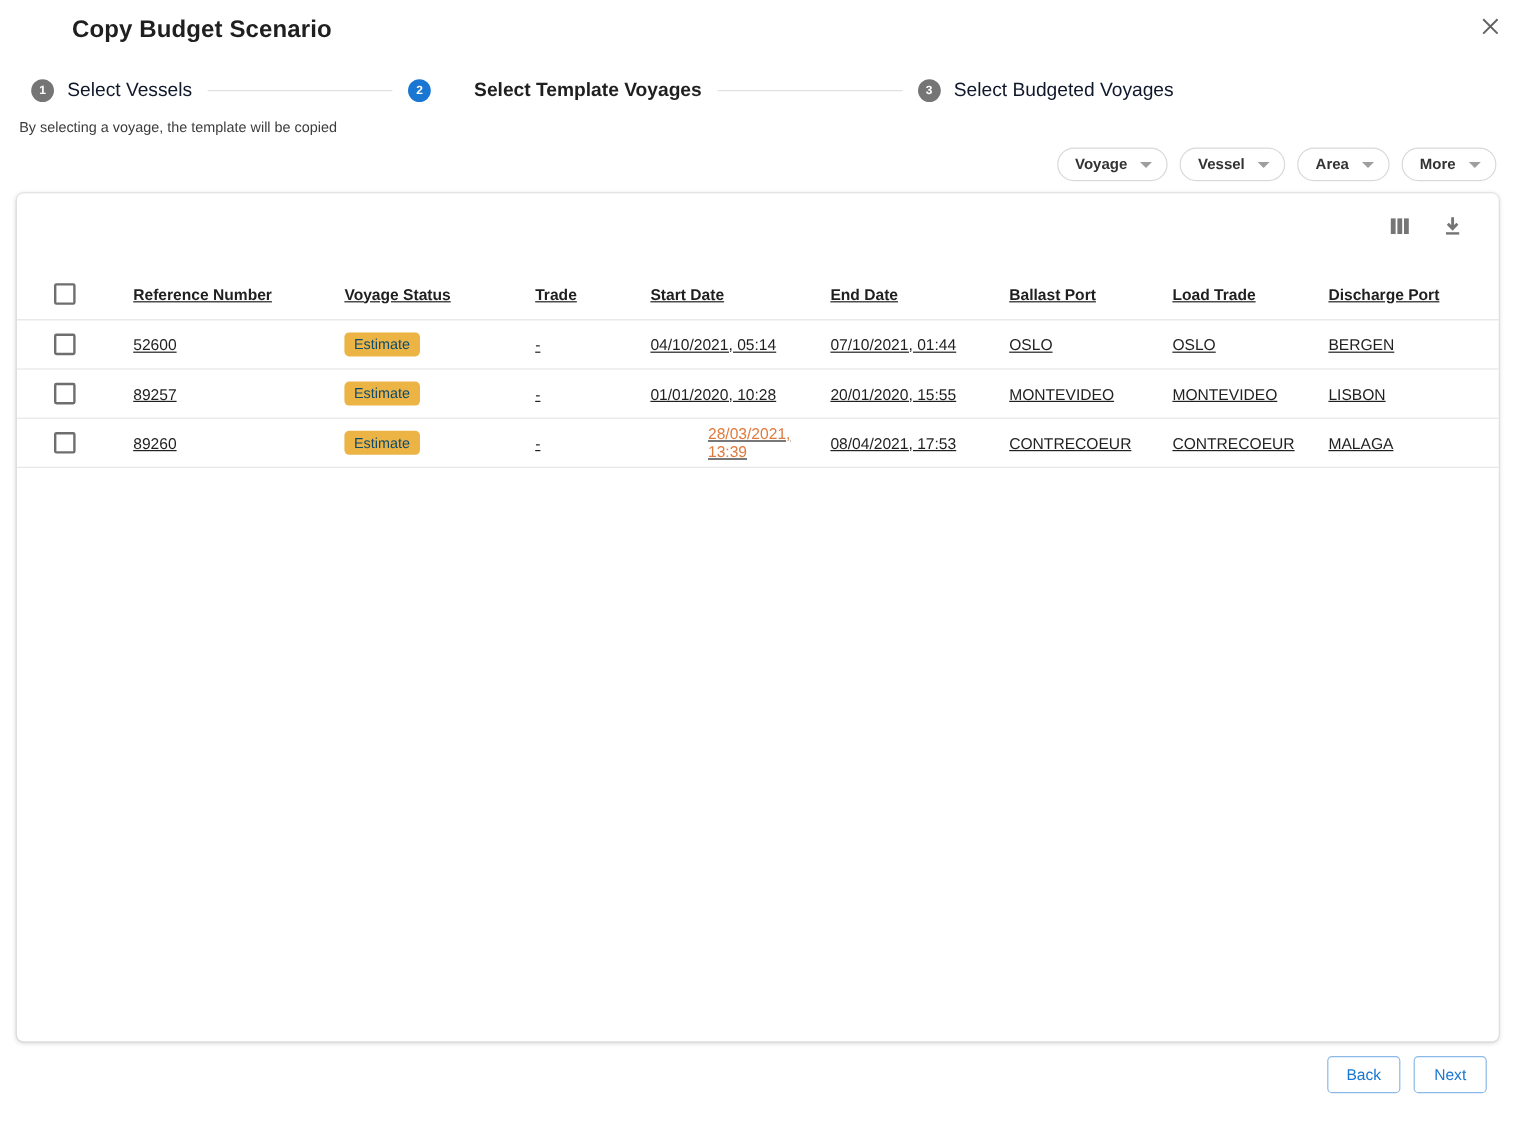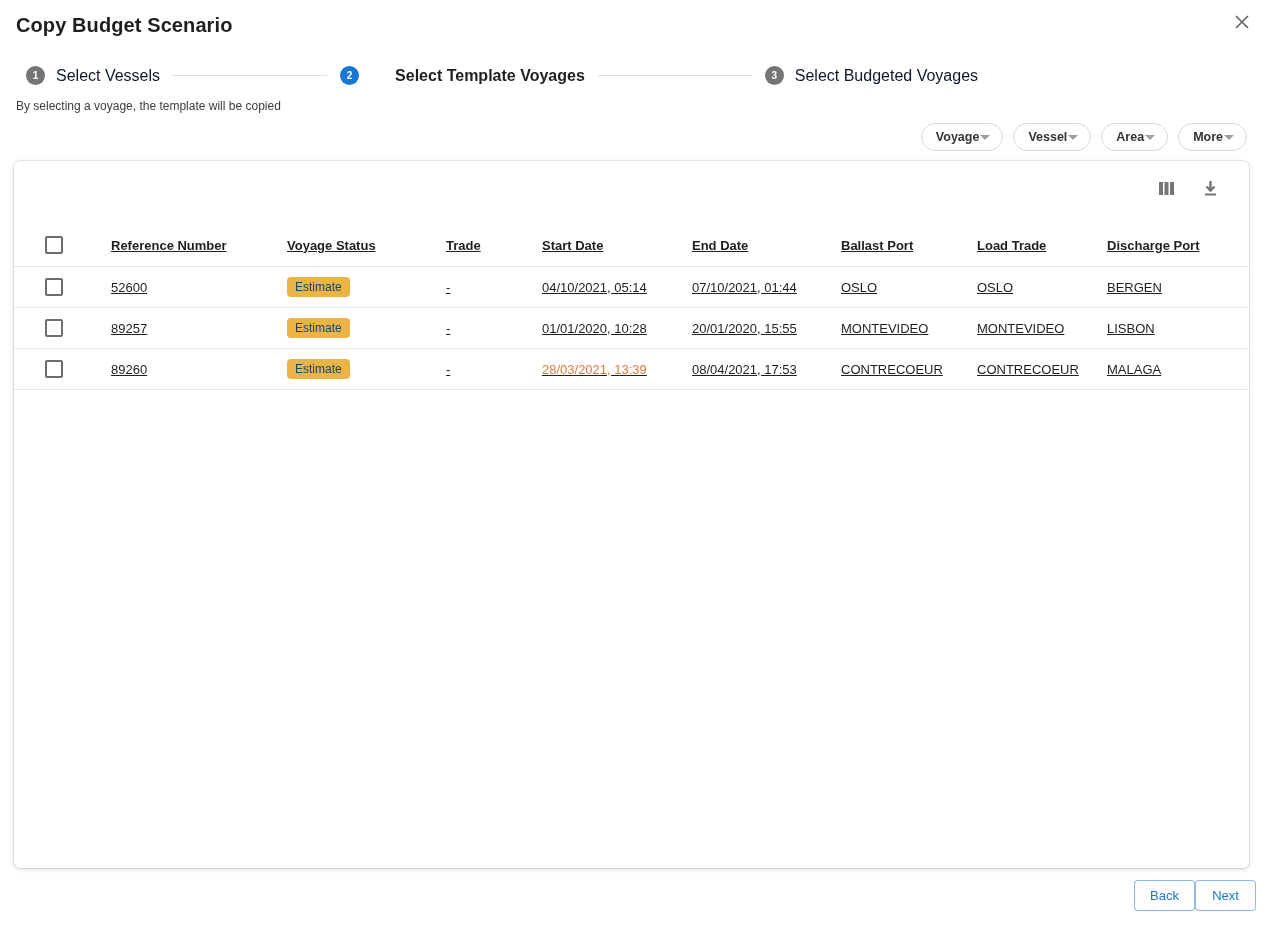--- a/index.html
+++ b/index.html
@@ -1,20 +1,20 @@
 <!DOCTYPE html>
 <html style="--accent: #1976d2; --badge-bg: #ecb445; --highlight: #e17a3d;"><head>
 <meta charset="utf-8">
 <style>
   * { margin: 0; padding: 0; box-sizing: border-box; }
   html, body { width: 1263px; height: 941px; background: #fff; overflow: hidden; }
   body { font-family: "Liberation Sans", "DejaVu Sans", sans-serif; color: #212121; }
 
   
-  .dialog-header { position: relative; padding: 14px 20px 0 16px; }
+  .dialog-header { position: relative; padding: 14px 20px 0 16px; margin-left: 44px; }
   .dialog-title { font-size: 20px; font-weight: 700; color: #1f1f1f; letter-spacing: .1px; }
   .dialog-subtitle { margin-top: 6px; font-size: 13px; color: #3c3c3c; }
   .close-btn {
     position: absolute; top: 12px; right: 10px; width: 22px; height: 22px;
     background: none; border: none; cursor: pointer; color: #616161;
     font-size: 19px; line-height: 20px;
   }
 
   
   .stepper { display: flex; align-items: center; margin-top: 29px; padding: 0 26px; }
@@ -27,21 +27,21 @@
   .step.active .step-circle { background: var(--accent, #1976d2); }
   .step-label { margin-left: 11px; font-size: 16px; color: #0f172a; white-space: nowrap; }
   .step.active .step-label { color: #1f1f1f; font-weight: 700; margin-left: 36px; }
   .step-connector { width: 154px; height: 1px; background: #e0e0e0; margin: 0 13px; flex: none; }
 
   .helper-text { margin-top: 14px; padding-left: 16px; font-size: 12px; color: #3c3c3c; }
 
   
   .filter-row { display: flex; justify-content: flex-end; gap: 10px; margin-top: 10px; padding-right: 16px; }
   .filter-chip {
-    display: flex; align-items: center; gap: 1px; height: 28px; padding: 0 12px 0 14px;
+    display: flex; align-items: center; gap: 11px; height: 28px; padding: 0 12px 0 14px;
     border: 1px solid #d9d9d9; border-radius: 16px; background: #fff; cursor: pointer;
     font-size: 12.5px; font-weight: 700; color: #333; font-family: inherit;
   }
   .chip-caret { width: 0; height: 0; border-left: 5px solid transparent; border-right: 5px solid transparent; border-top: 5px solid #9e9e9e; }
 
   
   .table-card {
     margin: 10px 14px 0 14px; height: 707px; background: #fff;
     border-radius: 6px; box-shadow: 0 0 0 1px rgba(0,0,0,0.06), 0 1px 4px rgba(0,0,0,0.18);
     display: flex; flex-direction: column; overflow: hidden; text-decoration: underline;
@@ -56,24 +56,24 @@
   .data-row { height: 41px; border-bottom: 1px solid #e7e7e7; font-size: 13px; color: #1f1f1f; }
 
   .checkbox {
     width: 18px; height: 18px; border: 2px solid #6e6e6e; border-radius: 2px;
     background: #fff; margin-left: 31px; cursor: pointer; display: block;
   }
   .status-badge {
     display: inline-block; background: var(--badge-bg, #ecb445); color: #0c4a6e;
     font-size: 12px; font-weight: 400; padding: 3px 8px; border-radius: 4px;
   }
-  .cell-start.highlight { color: var(--highlight, #e17a3d); }
-
-  
-  .dialog-footer { display: flex; justify-content: flex-end; margin-top: 12px; padding-right: 7px; }
+  .cell-start.highlight { color: var(--highlight, #e17a3d); margin-left: 48px; }
+
+  
+  .dialog-footer { display: flex; justify-content: flex-end; gap: 11px; margin-top: 12px; padding-right: 24px; }
   .footer-btn {
     min-width: 61px; height: 31px; padding: 0 14px; background: #fff;
     border: 1px solid rgba(25,118,210,0.5); border-radius: 4px; cursor: pointer;
     color: var(--accent, #1976d2); font-size: 13px; font-weight: 500; font-family: inherit;
   }
 </style>
 </head>
 <body>
 
 <div class="dialog-header">

